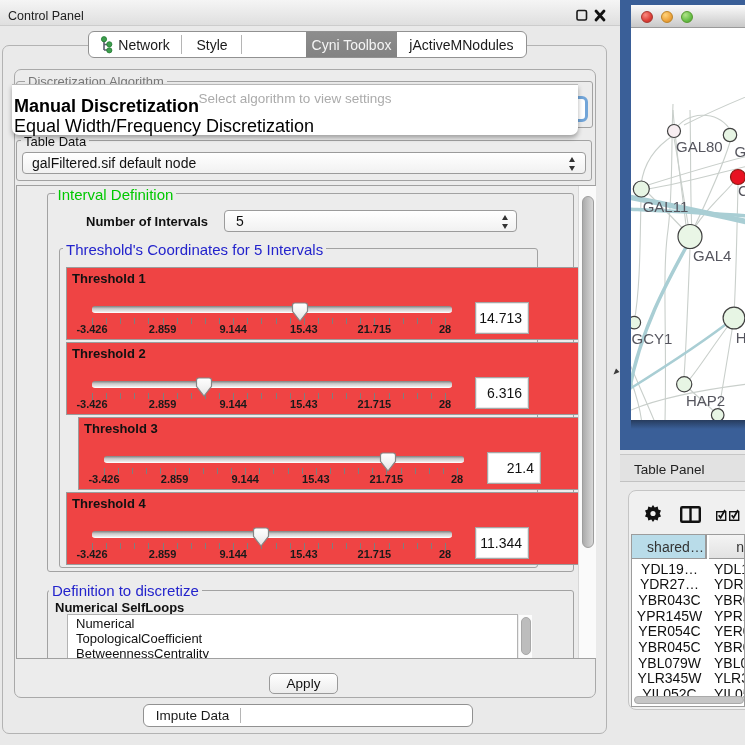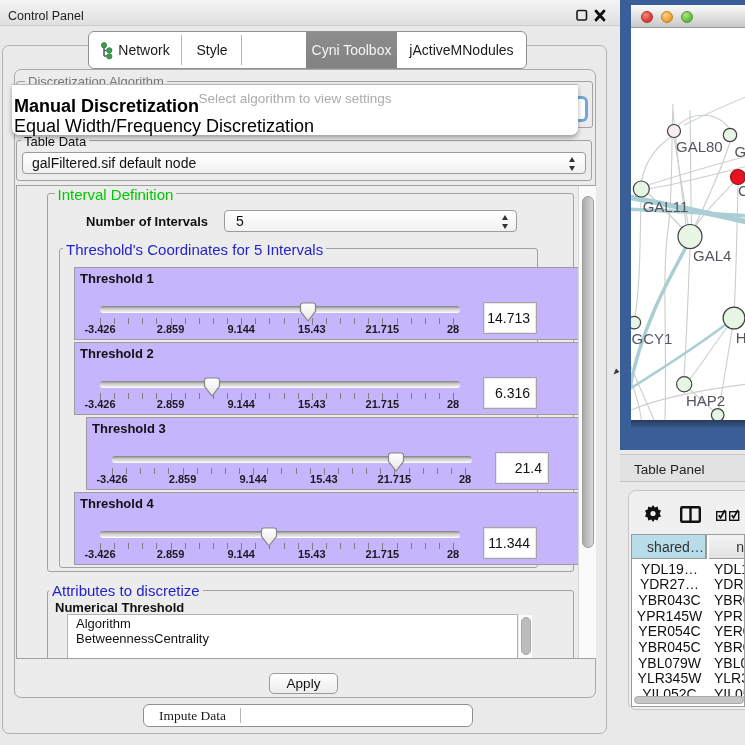--- a/index.html
+++ b/index.html
@@ -3,54 +3,54 @@
 <style>
 * { margin:0; padding:0; box-sizing:border-box; }
 html,body { width:745px; height:745px; overflow:hidden; }
 body { font-family:"Liberation Sans", sans-serif; background:#e9e9e9; position:relative; }
 .abs { position:absolute; }
 
 #titlebar { left:0; top:0; width:621px; height:26px; background:linear-gradient(#f5f5f5,#dfdfdf); border-bottom:1px solid #cccccc; }
 #titlebar .t { position:absolute; left:8px; top:9px; font-size:12.5px; color:#222; }
 
 #outer { left:2px; top:45px; width:605px; height:689px; background:#eaeaea; border:1px solid #b3b3b3; border-radius:7px; }
-#toptabs { left:88px; top:31px; width:439px; height:38px; background:#ffffff; border:1px solid #919191; border-radius:6px; display:flex; overflow:hidden; font-size:14px; color:#1a1a1a; }
+#toptabs { left:88px; top:31px; width:439px; height:27px; background:#ffffff; border:1px solid #919191; border-radius:6px; display:flex; overflow:hidden; font-size:14px; color:#1a1a1a; }
 #toptabs .seg { display:flex; align-items:center; justify-content:center; height:100%; position:relative; }
 #toptabs .seg.div::after { content:""; position:absolute; right:0; top:3px; bottom:3px; width:1px; background:#b5b5b5; }
 #toptabs .sel { background:linear-gradient(#8d8d8d,#828282); color:#f5f5f5; }
 
 #inner { left:14px; top:69px; width:582px; height:629px; background:#ececec; border:1px solid #a9a9a9; border-radius:7px; }
 .grouplab { position:absolute; font-size:13px; background:#ececec; padding:0 3px; white-space:nowrap; }
 .groupbox { position:absolute; border:1px solid #a2a2a2; border-radius:3px; }
 
 .combo { position:absolute; height:22px; background:linear-gradient(#ffffff,#f1f1f1); border:1px solid #9b9b9b; border-radius:4px; font-size:14px; color:#111;padding-left:24px; }
 .combo .txt { position:absolute; left:9px; top:1.5px; }
 .combo .arr { position:absolute; right:7px; top:4px; width:7px; height:14px; }
 .combo .arr::before { content:""; position:absolute; left:0; top:0; border-left:3.5px solid transparent; border-right:3.5px solid transparent; border-bottom:5px solid #333; }
 .combo .arr::after { content:""; position:absolute; left:0; bottom:0; border-left:3.5px solid transparent; border-right:3.5px solid transparent; border-top:5px solid #333; }
 
 #spane { left:16px; top:185px; width:580px; height:474px; border:1px solid #a0a0a0; background:#ececec; overflow:hidden; }
 #vsb { left:578px; top:186px; width:18px; height:472px; background:#fafafa; border-left:1px solid #d8d8d8; }
 #vsb .th { position:absolute; left:2.5px; top:10px; width:12px; height:352px; border-radius:6px; background:linear-gradient(to right,#ababab,#d8d8d8); border:1px solid #9d9d9d; }
 
-.thr { position:absolute; left:57px; width:566px; height:73px; background:#c4b5fd; border:1px solid #9c9c9c; }
+.thr { position:absolute; left:49px; width:566px; height:73px; background:#ef4444; border:1px solid #9c9c9c; }
 .thr .lab { position:absolute; left:5px; top:2.5px; font-size:13px; font-weight:bold; color:#111; }
 .thr .track { position:absolute; left:25px; top:38px; width:360px; height:6.5px; border-radius:3px; background:linear-gradient(#7f7f7f,#c9c9c9 45%,#f0f0f0); border-bottom:1px solid #fcfcfc; }
 .thr .vbox { position:absolute; left:408px; top:34px; width:54px; height:32px; background:#ffffff; border:1px solid #a6a6a6; box-shadow:inset 0 0 0 1px #e8e8e8; font-size:14px; color:#111; text-align:right; line-height:30px; padding-right:6px; }
 .tick { position:absolute; width:1px; background:#7e7e7e; }
 .tlab { position:absolute; font-size:11px; font-weight:bold; color:#1a1a1a; top:55px; transform:translateX(-50%); }
 .thumb { position:absolute; top:33.5px; width:17px; height:20px; transform:translateX(-50%); }
 
 #popup { left:12px; top:84px; width:566px; height:51px; background:#ffffff; border-top:1px solid #b8b8b8; border-radius:0 0 7px 7px; box-shadow:0 3px 5px rgba(0,0,0,0.32); z-index:40; }
 #popup .p1 { position:absolute; left:0; right:0; top:6px; text-align:center; font-size:13.5px; color:#ababab; }
 #popup .p2 { position:absolute; left:2px; top:12px; font-size:18px; font-weight:bold; color:#000; line-height:1.1; }
 #popup .p3 { position:absolute; left:2px; top:31.5px; font-size:18px; color:#000; line-height:1.1; }
 
 #apply { left:269px; top:673px; width:69px; height:21px; background:linear-gradient(#ffffff,#ececec); border:1px solid #9a9a9a; border-radius:5px; text-align:center; font-size:13.5px; line-height:19px; color:#111; }
-#btabs { left:143px; top:704px; width:330px; height:23px; background:#ffffff; border:1px solid #919191; border-radius:6px; display:flex; overflow:hidden; font-size:13.5px; color:#1a1a1a;font-family:Liberation Serif, serif; }
+#btabs { left:143px; top:704px; width:330px; height:23px; background:#ffffff; border:1px solid #919191; border-radius:6px; display:flex; overflow:hidden; font-size:13.5px; color:#1a1a1a; }
 #btabs .seg { display:flex; align-items:center; justify-content:center; height:100%; position:relative; }
 #btabs .seg.div::after { content:""; position:absolute; right:0; top:3px; bottom:3px; width:1px; background:#b5b5b5; }
 #btabs .sel { background:linear-gradient(#939393,#9e9e9e); color:#efefef; }
 
 #rblue { left:620px; top:0; width:125px; height:450px; background:#3a5f98; }
 #rtitle { left:631px; top:5px; width:114px; height:23px; background:linear-gradient(#fbfbfb,#c9c9c9); border-bottom:1px solid #9a9a9a; }
 .light { position:absolute; top:6px; width:12px; height:12px; border-radius:50%; }
 #canvas { left:631px; top:28px; width:114px; height:392px; background:#ffffff; overflow:hidden; }
 #cshadow { left:631px; top:420px; width:114px; height:9px; background:linear-gradient(rgba(20,25,35,0.5),rgba(20,25,35,0)); }
 #tpbar { left:620px; top:454px; width:125px; height:28px; background:#e2e2e2; border-top:1px solid #c6c6c6; border-bottom:1px solid #c2c2c2; }
@@ -282,24 +282,25 @@
             <stop offset="0" stop-color="#ffffff"></stop>
             <stop offset="0.5" stop-color="#f3f3f3"></stop>
             <stop offset="1" stop-color="#e2e2e2"></stop>
           </linearGradient>
         </defs>
         <path d="M1,3.4 Q1,1 3.4,1 L13.6,1 Q16,1 16,3.4 L16,9.3 L8.5,19 L1,9.3 Z" fill="url(#tg3)" stroke="#868686" stroke-width="1.2" stroke-linejoin="round"></path>
       </svg>
     </div>
 
   <div class="groupbox" style="left:30px;top:404px;width:527px;height:120px;"></div>
-  <div class="grouplab" style="left:32px;top:395.5px;color:#2323cc;font-size:15px;">Attributes to discretize</div>
-  <div class="abs" style="left:38px;top:414px;font-size:13px;font-weight:bold;color:#111;">Numerical Threshold</div>
+  <div class="grouplab" style="left:32px;top:395.5px;color:#2323cc;font-size:15px;">Definition to discretize</div>
+  <div class="abs" style="left:38px;top:414px;font-size:13px;font-weight:bold;color:#111;">Numerical SelfLoops</div>
   <div class="abs" style="left:50px;top:428px;width:451px;height:60px;background:#fff;border:1px solid #b3b3b3;font-size:13px;color:#111;">
-    <div style="padding-left:8px;line-height:14.9px;padding-top:2px;">Algorithm</div>
+    <div style="padding-left:8px;line-height:14.9px;padding-top:2px;">Numerical</div>
+    <div style="padding-left:8px;line-height:14.9px;">TopologicalCoefficient</div>
     <div style="padding-left:8px;line-height:14.9px;">BetweennessCentrality</div>
   </div>
   <div class="abs" style="left:502px;top:429px;width:13px;height:45px;background:#fcfcfc;">
       <span style="position:absolute;left:1.5px;top:2px;width:10px;height:38px;background:#bdbdbd;border-radius:5px;border:1px solid #a8a8a8;"></span>
     </div>
 </div>
 <div id="vsb" class="abs">
     <span class="th"></span>
   </div>
 

